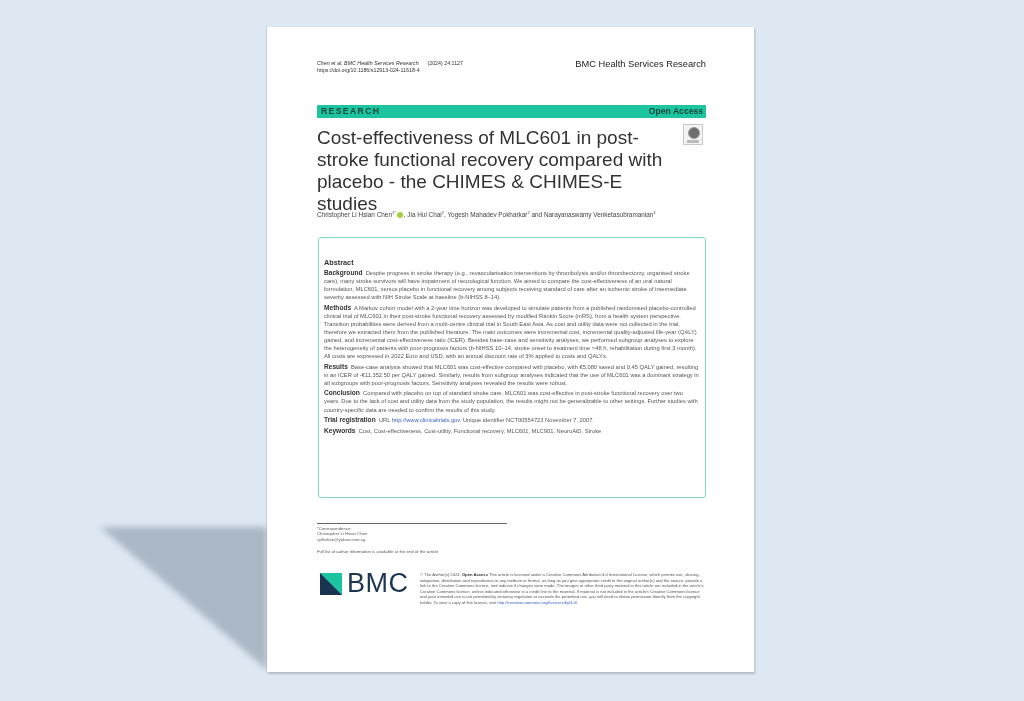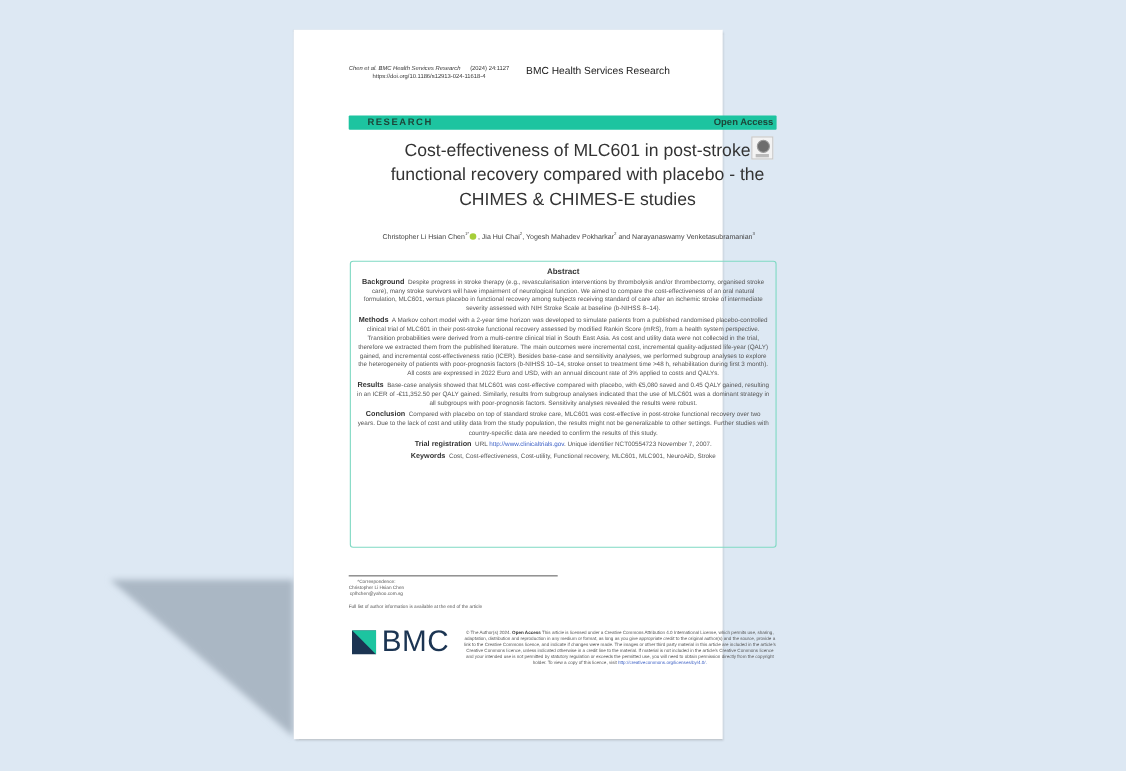--- a/index.html
+++ b/index.html
@@ -6,50 +6,48 @@
   body {
     width: 1024px; height: 701px; overflow: hidden;
     background: #dde8f3; position: relative;
     font-family: "Liberation Sans", sans-serif;
   }
   .shadow {
     position: absolute; left: 0; top: 0; width: 1024px; height: 701px;
     pointer-events: none;
   }
   .page {
-    position: absolute; left: 267px; top: 27px; width: 390px; height: 645px;
+    position: absolute; left: 267px; top: 27px; width: 487px; height: 645px;
     background: #ffffff;
     box-shadow: 1px 2px 2px rgba(0,0,0,0.18), -1px 0 1px rgba(0,0,0,0.08);
-    text-align: center;
   }
   .hdr-left {
     position: absolute; left: 50px; top: 33px; font-size: 5.3px; line-height: 7px; color: #333;
     font-family: "Liberation Sans", sans-serif;
   }
   .hdr-left i { font-style: italic; }
   .hdr-right {
     position: absolute; right: 48px; top: 32px; font-size: 9.3px; color: #222;
     font-family: "Liberation Sans", sans-serif;
   }
   .research-bar {
     position: absolute; left: 50px; top: 78px; width: 389px; height: 13px;
     background: #1dc4a0; border-radius: 1px;
   }
   .research-bar .lbl {
-    position: absolute; left: 17px; top: 1px; font-size: 8.6px; font-weight: bold;
+    position: absolute; left: 4px; top: 1px; font-size: 8.6px; font-weight: bold;
     letter-spacing: 1.4px; color: #1d4639;
   }
   .research-bar .oa {
     position: absolute; right: 3px; top: 1px; font-size: 8.6px; font-weight: bold; color: #1d4639;
   }
   .title {
     position: absolute; left: 50px; top: 100px; width: 360px;
-    font-size: 16px; line-height: 22px; color: #333;
+    font-size: 19px; line-height: 22px; color: #333;
     font-family: "Liberation Sans", sans-serif;
-    margin-left: 28px;
   }
   .check-badge {
     position: absolute; left: 416px; top: 97px; width: 20px; height: 21px;
     border: 1px solid #c8c8c8; background: #f3f3f3; box-sizing: border-box;
   }
   .check-badge .circ {
     position: absolute; left: 4px; top: 2px; width: 10px; height: 10px; border-radius: 50%;
     background: #6d6d6d; border: 1px solid #999;
   }
   .check-badge .bar {
@@ -59,21 +57,21 @@
     position: absolute; left: 50px; top: 183px; width: 400px; font-size: 6.4px; color: #444; white-space: nowrap;
   }
   .authors sup { font-size: 4px; }
   .orcid {
     display: inline-block; width: 6px; height: 6px; border-radius: 50%; background: #a6ce39;
     vertical-align: middle; margin: 0 1px;
   }
   .abstract {
     position: absolute; left: 51px; top: 210px; width: 388px; height: 261px;
     border: 1.3px solid #7fd9c3; border-radius: 3px; box-sizing: border-box;
-    padding: 4px 5px 3px 5px;
+    padding: 20px 5px 3px 5px;
     font-size: 5.75px; line-height: 8.05px; color: #555;
   }
   .abstract h2 {
     margin: 0 0 2px 0; font-size: 7.3px; line-height: 9px; color: #333; font-weight: bold;
   }
   .abstract p { margin: 0 0 2.6px 0; }
   .abstract b { color: #333; font-size: 6.6px; }
   .abstract a { color: #3b5fc4; text-decoration: none; }
   .corr-rule {
     position: absolute; left: 50px; top: 496px; width: 190px; height: 1px; background: #666;

